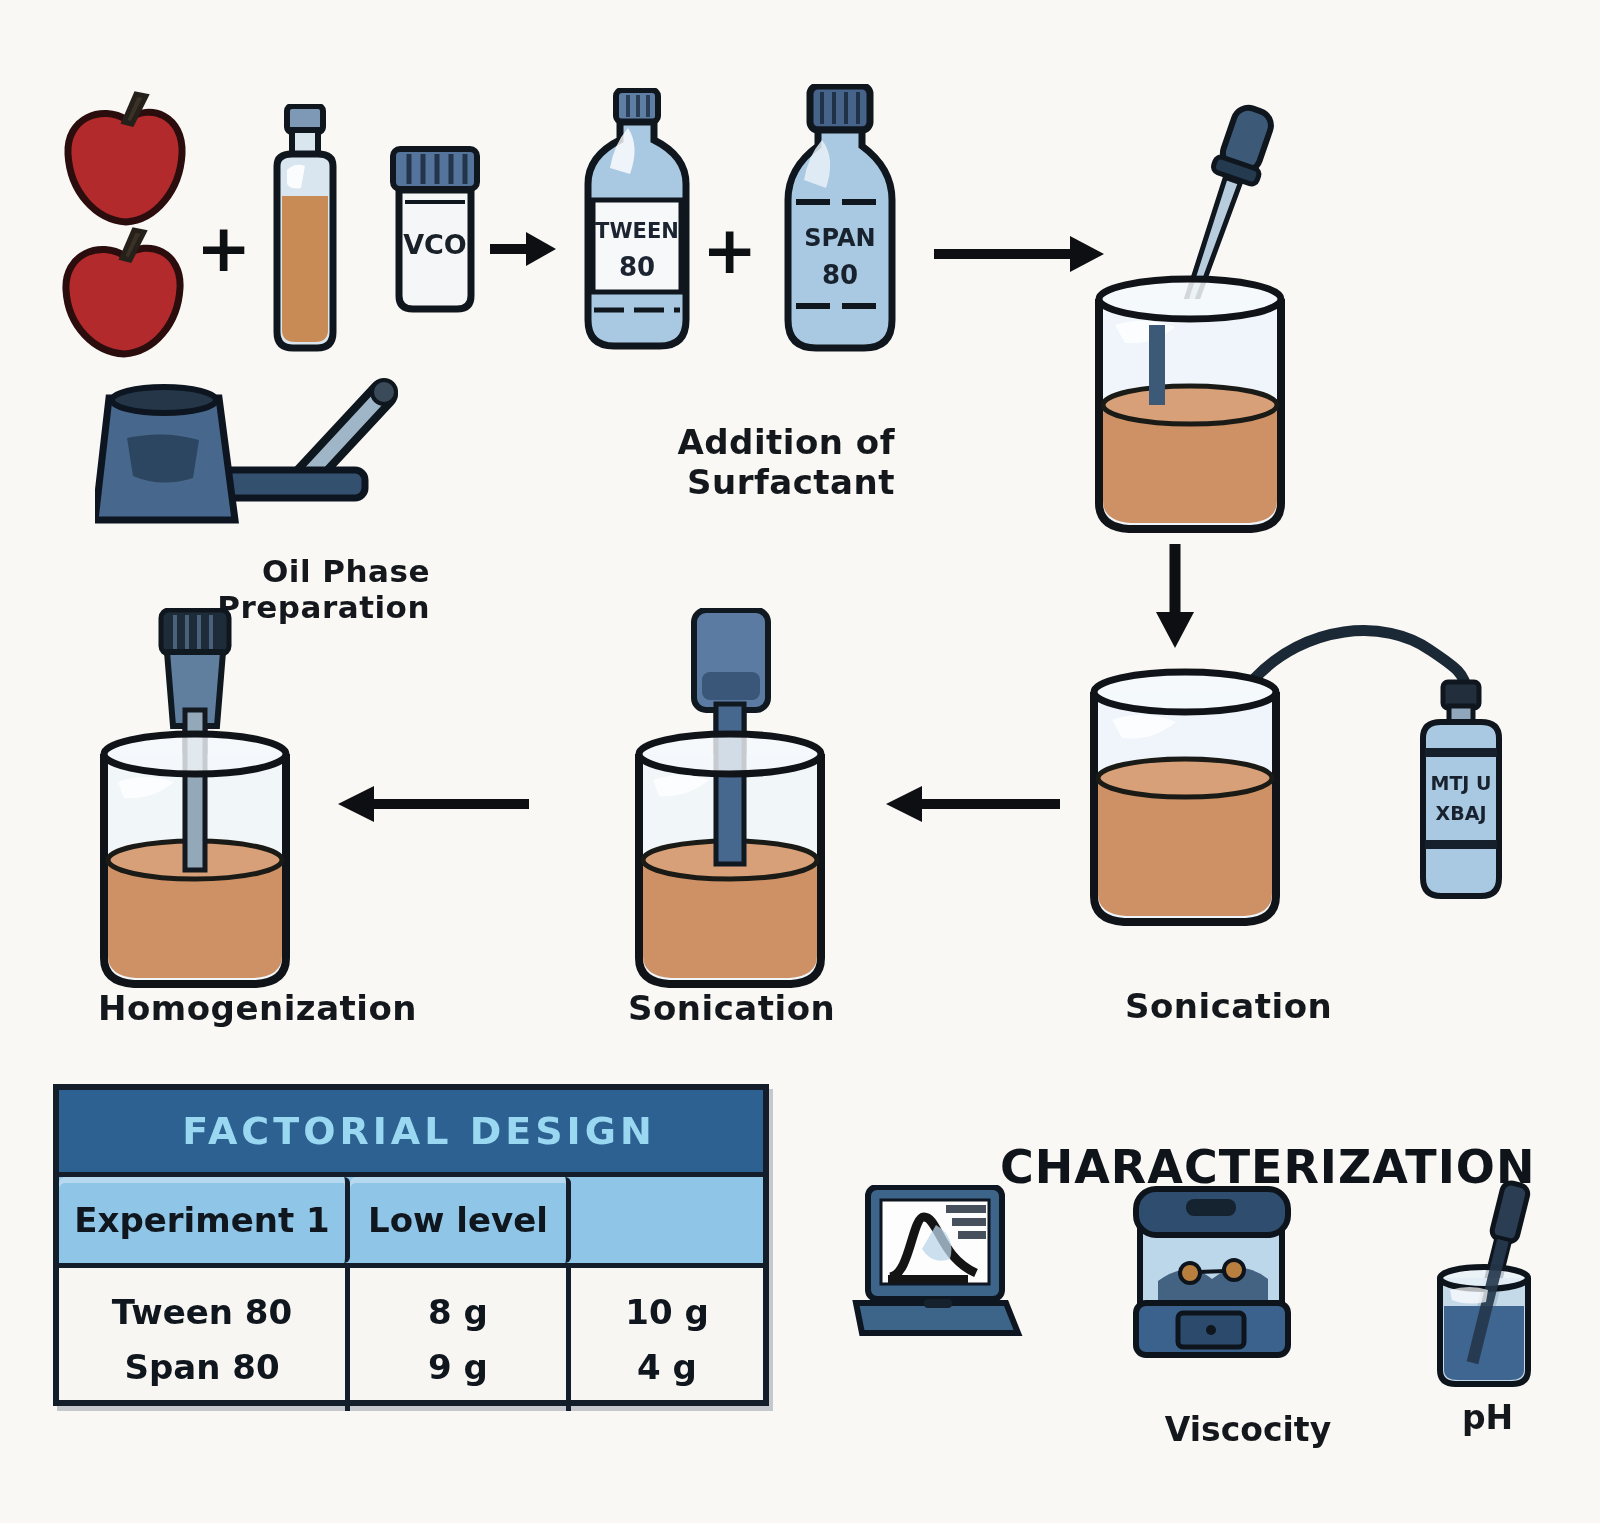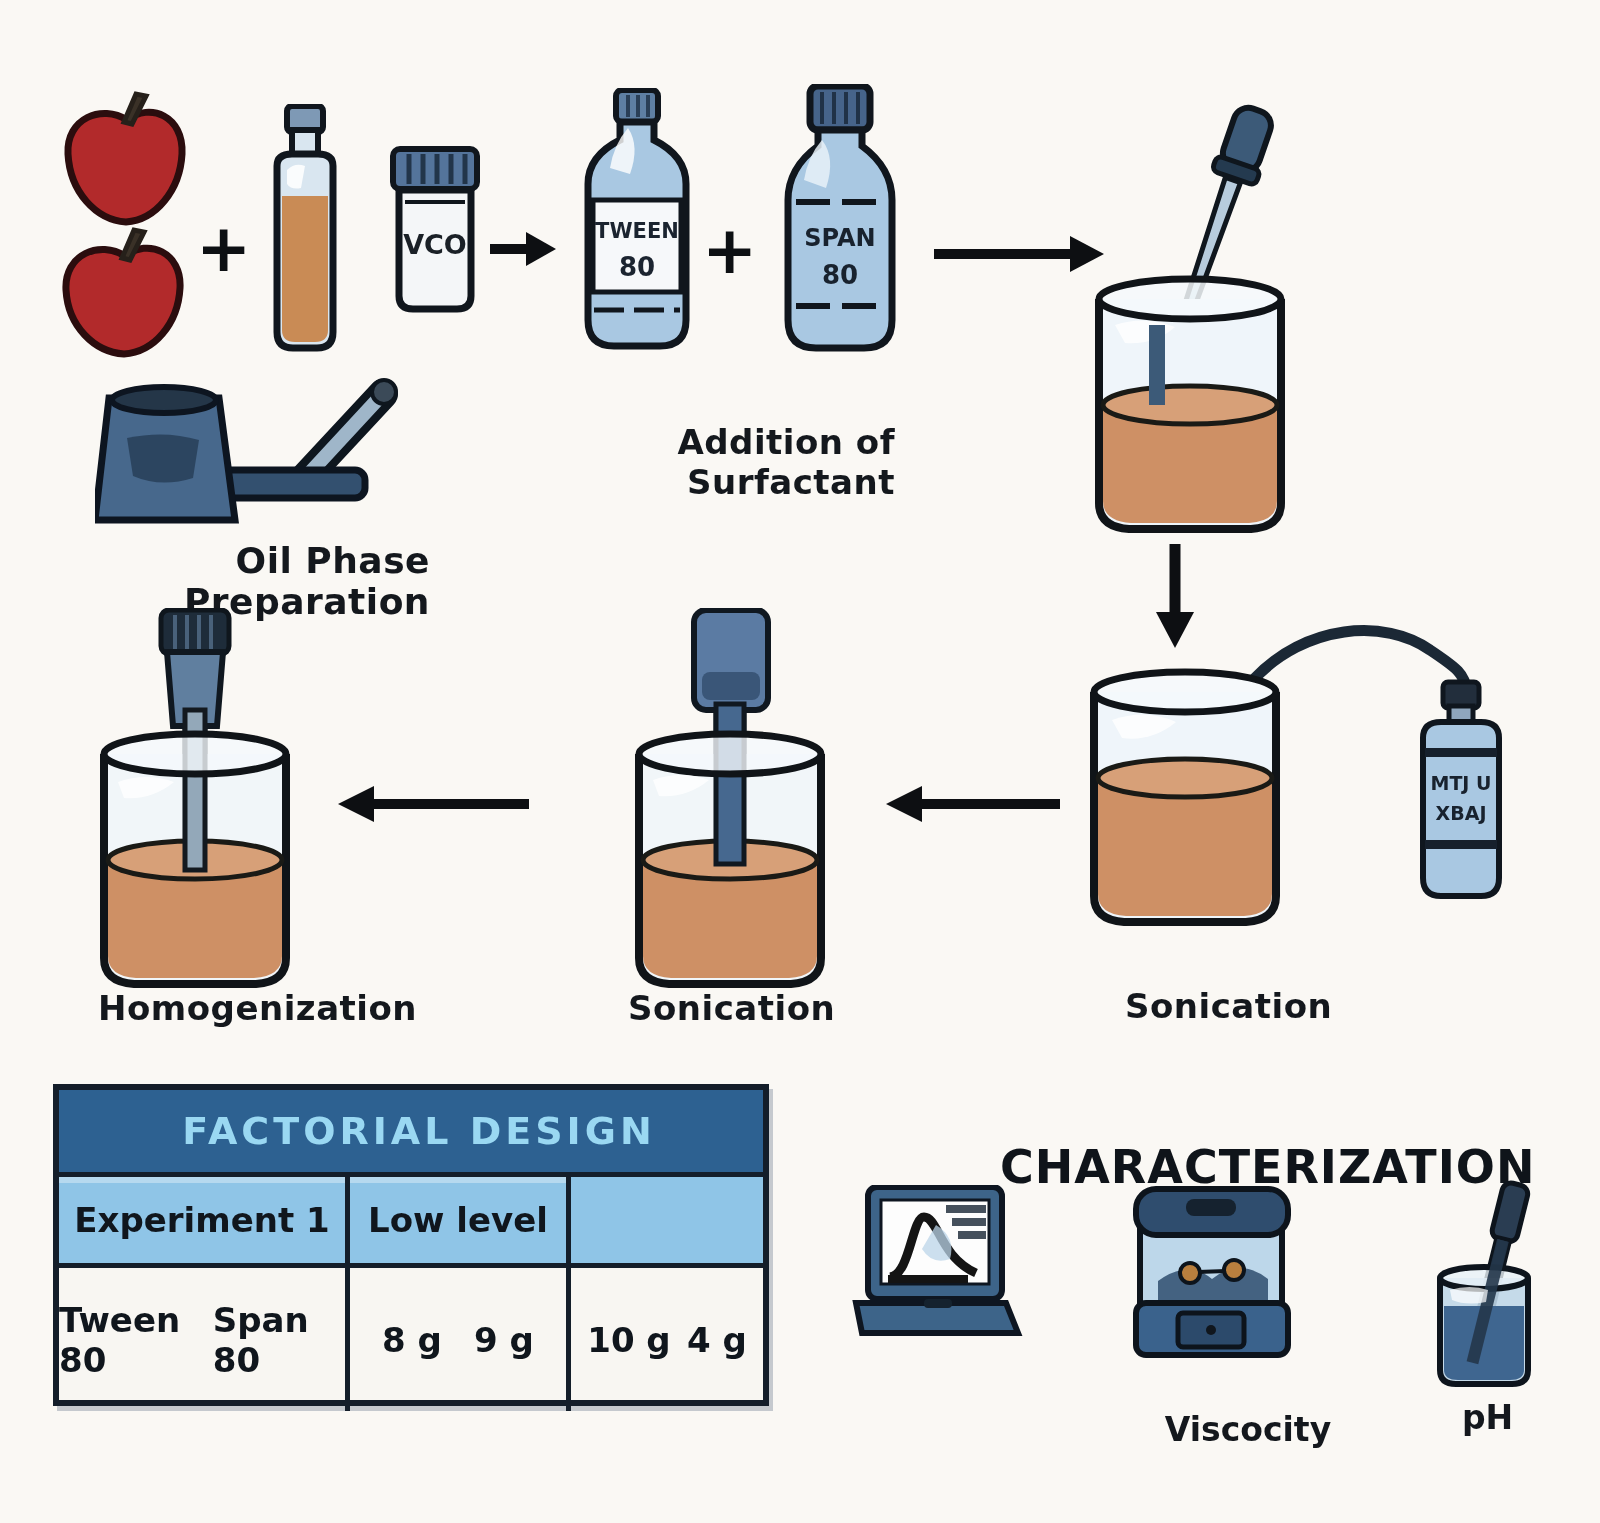--- a/index.html
+++ b/index.html
@@ -10,23 +10,23 @@
   .plus{font-weight:900;font-size:66px;color:#0D1013;line-height:1;}
   .char-title{font-weight:900;font-size:46px;color:#0F141A;text-align:center;letter-spacing:1px;}
   .char-label{font-weight:bold;font-size:33px;color:#14181D;text-align:center;}
 
   
   .ftable{box-sizing:border-box;border:6px solid #141E2A;background:#F8F6F2;box-shadow:4px 5px 0 rgba(40,60,90,.25);}
   .ftable .title{height:82px;background:#2D6191;display:flex;align-items:center;justify-content:center;
      color:#9AD8F2;font-size:38px;font-weight:600;letter-spacing:4px;border-bottom:5px solid #141E2A;padding-left:16px;}
   .ftable .head{display:flex;height:86px;background:#8FC5E7;border-bottom:5px solid #141E2A;}
   .ftable .head .cell{display:flex;align-items:center;justify-content:center;
-     font-weight:800;font-size:34px;color:#10161D;background:#8FC5E7;box-shadow:inset 0 6px 0 rgba(255,255,255,.35);}
+     font-weight:800;font-size:34px;color:#10161D;background:#8FC5E7;box-shadow:inset 0 6px 0 rgba(255,255,255,.35);border-radius:6px;}
   .ftable .body{display:flex;height:143px;}
-  .ftable .col{display:flex;justify-content:space-evenly;align-items:center;
+  .ftable .col{display:flex;flex-direction:column;justify-content:space-evenly;align-items:center;
      font-weight:800;font-size:34px;color:#10161D;padding:8px 0;}
   .bR{border-right:5px solid #141E2A;}
   .c1{width:286px;} .c2{width:216px;} .c3{flex:1;}
 </style>
 </head>
 <body>
 
 <div id="canvas">
 
   <svg class="abs" style="left:58px;top:88px" width="135" height="290" viewBox="0 0 135 290">
@@ -72,21 +72,21 @@
   <svg class="abs" style="left:95px;top:378px" width="305" height="155" viewBox="0 0 305 155">
     <line x1="208" y1="102" x2="288" y2="16" stroke="#0E161E" stroke-width="30" stroke-linecap="round"></line>
     <line x1="210" y1="100" x2="284" y2="20" stroke="#9FB6C9" stroke-width="14" stroke-linecap="round"></line>
     <circle cx="289" cy="14" r="12" fill="#3B4A58" stroke="#0E161E" stroke-width="4"></circle>
     <rect x="118" y="92" width="152" height="28" rx="10" fill="#33506F" stroke="#0D1520" stroke-width="7"></rect>
     <polygon points="14,20 124,20 140,142 0,142" fill="#47688C" stroke="#0D1520" stroke-width="7"></polygon>
     <ellipse cx="69" cy="22" rx="52" ry="13" fill="#243648" stroke="#0D1520" stroke-width="6"></ellipse>
     <path d="M32 60 Q70 52 104 62 L98 100 Q66 110 38 98 Z" fill="#2C4560"></path>
   </svg>
 
-  <div class="abs step-label" style="left:80px;top:540px;width:350px;font-size:36px">Oil Phase Preparation</div>
+  <div class="abs step-label" style="left:80px;top:553px;width:350px;font-size:31px">Oil Phase Preparation</div>
 
   <svg class="abs" style="left:578px;top:88px" width="118" height="265" viewBox="0 0 118 265">
     <rect x="38" y="2" width="42" height="32" rx="6" fill="#5E7FA3" stroke="#10161D" stroke-width="6"></rect>
     <g stroke="#2A3F57" stroke-width="4">
         <line x1="50" y1="7" x2="50" y2="29"></line>
         <line x1="60" y1="7" x2="60" y2="29"></line>
         <line x1="70" y1="7" x2="70" y2="29"></line>
       </g>
     <path d="M42 34 L76 34 L76 52 Q108 68 108 96 L108 232 Q108 258 82 258 L36 258 Q10 258 10 232 L10 96 Q10 68 42 52 Z" fill="#A9C8E2" stroke="#10161D" stroke-width="7"></path>
     <path d="M50 40 Q62 58 52 86 L32 80 Q36 56 50 40 Z" fill="#FFFFFF" opacity="0.8"></path>

